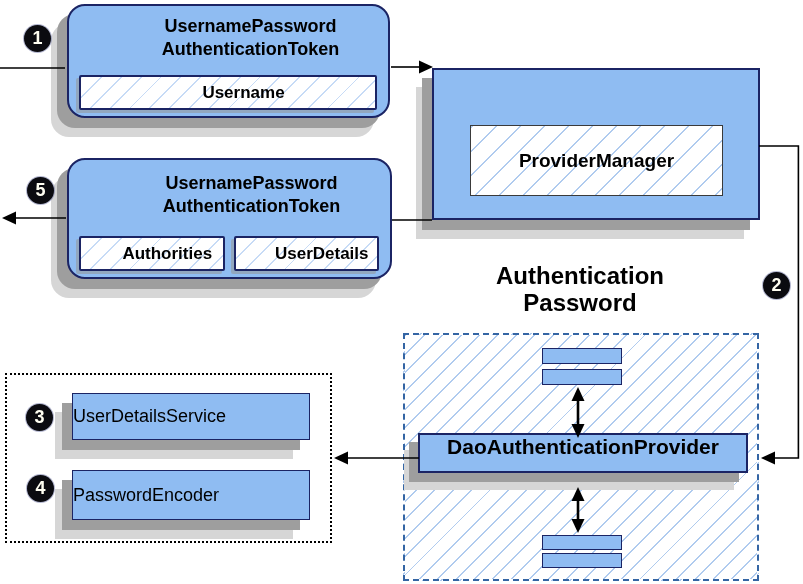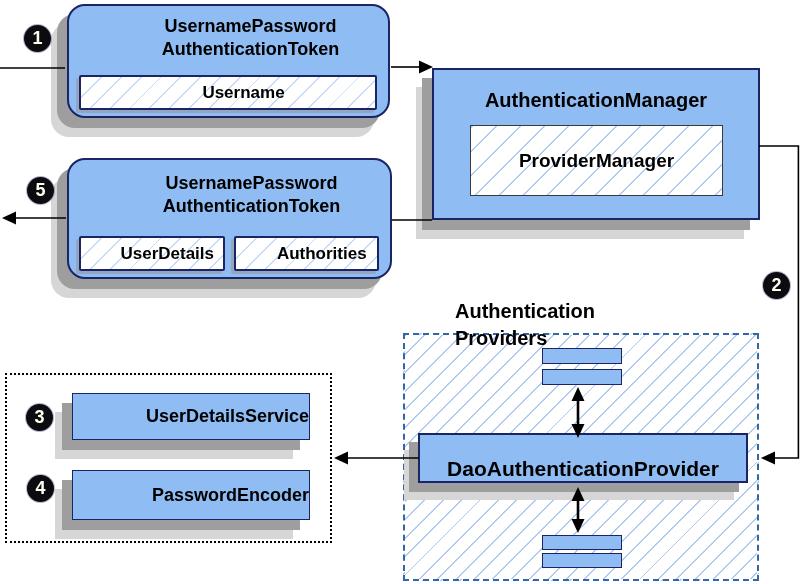--- a/index.html
+++ b/index.html
@@ -32,41 +32,41 @@
   .field{flex:1;height:35px;border:2px solid var(--node-border);border-radius:2px;
          display:flex;align-items:center;justify-content:center;
          font-weight:bold;font-size:17px;
          box-shadow:-3px 3px 0 0 rgba(150,150,150,.55);padding-left:31px;}
 
   .mgr-title{margin-top:19px;font-weight:bold;font-size:20px;text-align:center;}
   .inner-box{position:absolute;left:36px;top:55px;width:253px;height:71px;
              border:1.5px solid #3a3a3a;display:flex;align-items:center;justify-content:center;
              font-weight:bold;font-size:19px;}
 
-  .providers-label{position:absolute;left:455px;top:262px;width:250px;
-                   font-weight:bold;font-size:20px;line-height:27px;margin-top:36px;}
+  .providers-label{position:absolute;left:455px;top:262px;width:250px;text-align:center;
+                   font-weight:bold;font-size:24px;line-height:27px;}
 
   .dashed-container{position:absolute;left:403px;top:333px;width:356px;height:248px;
                     border:2px dashed var(--dashed-border);}
 
   .bar{position:absolute;width:80px;height:16px;background:var(--node-fill);
        border:1.8px solid var(--node-border);}
 
-  .dao{position:absolute;left:418px;top:433px;width:330px;height:50px;
+  .dao{position:absolute;left:418px;top:433px;width:330px;height:40px;
        background:var(--node-fill);border:2px solid var(--node-border);
        box-shadow:-9px 9px 0 0 var(--shadow-dark), -14px 17px 0 0 var(--shadow-light);
-       display:flex;align-items:flex-end;justify-content:center;font-weight:bold;font-size:21px;}
+       display:flex;align-items:flex-start;justify-content:center;font-weight:bold;font-size:21px;}
 
   .dotted-container{position:absolute;left:5px;top:373px;width:327px;height:170px;
                     border:2.5px dotted #000;}
 
   .svc{position:absolute;left:72px;width:238px;background:var(--node-fill);
        border:1.8px solid var(--node-border);
        box-shadow:-10px 10px 0 0 var(--shadow-dark), -17px 19px 0 0 var(--shadow-light);
-       display:flex;align-items:center;justify-content:flex-end;font-weight:bold;font-size:18px;}
+       display:flex;align-items:center;justify-content:flex-start;font-weight:normal;font-size:18px;}
 
   .badge{position:absolute;width:27px;height:27px;border-radius:50%;background:#0b0b10;
          color:#fffef2;font-weight:bold;font-size:18px;display:flex;align-items:center;
          justify-content:center;box-shadow:0 0 0 1px rgba(40,50,120,.35);}
 
   svg.connectors{position:absolute;left:0;top:0;pointer-events:none;}
 </style>
 </head>
 <body>
 
@@ -86,38 +86,37 @@
 
   <div class="node rounded token" style="left:67px;top:4px;width:323px;height:114px;">
     <div class="node-title">UsernamePassword</div>
     <div class="node-title">AuthenticationToken</div>
     <div class="fields">
       <div class="field hatch-sparse">Username</div>
     </div>
   </div>
 
   <div class="node" style="left:432px;top:68px;width:328px;height:152px;">
-    <div class="mgr-title">AuthenticationManager</div>
     <div class="inner-box hatch-wide">
       <span>ProviderManager</span>
     </div>
   </div>
 
   <div class="node rounded token" style="left:67px;top:158px;width:325px;height:121px;padding-top:12px;">
     <div class="node-title">UsernamePassword</div>
     <div class="node-title">AuthenticationToken</div>
     <div class="fields">
+      <div class="field hatch-sparse">Authorities</div>
       <div class="field hatch-sparse">UserDetails</div>
-      <div class="field hatch-sparse">Authorities</div>
     </div>
   </div>
 
   <div class="providers-label">
     <div>Authentication</div>
-    <div>Providers</div>
+    <div>Password</div>
   </div>
 
   <div class="dotted-container"></div>
   <div class="svc" style="top:393px;height:47px;">
     <span>UserDetailsService</span>
   </div>
   <div class="svc" style="top:470px;height:50px;">
     <span>PasswordEncoder</span>
   </div>
 

